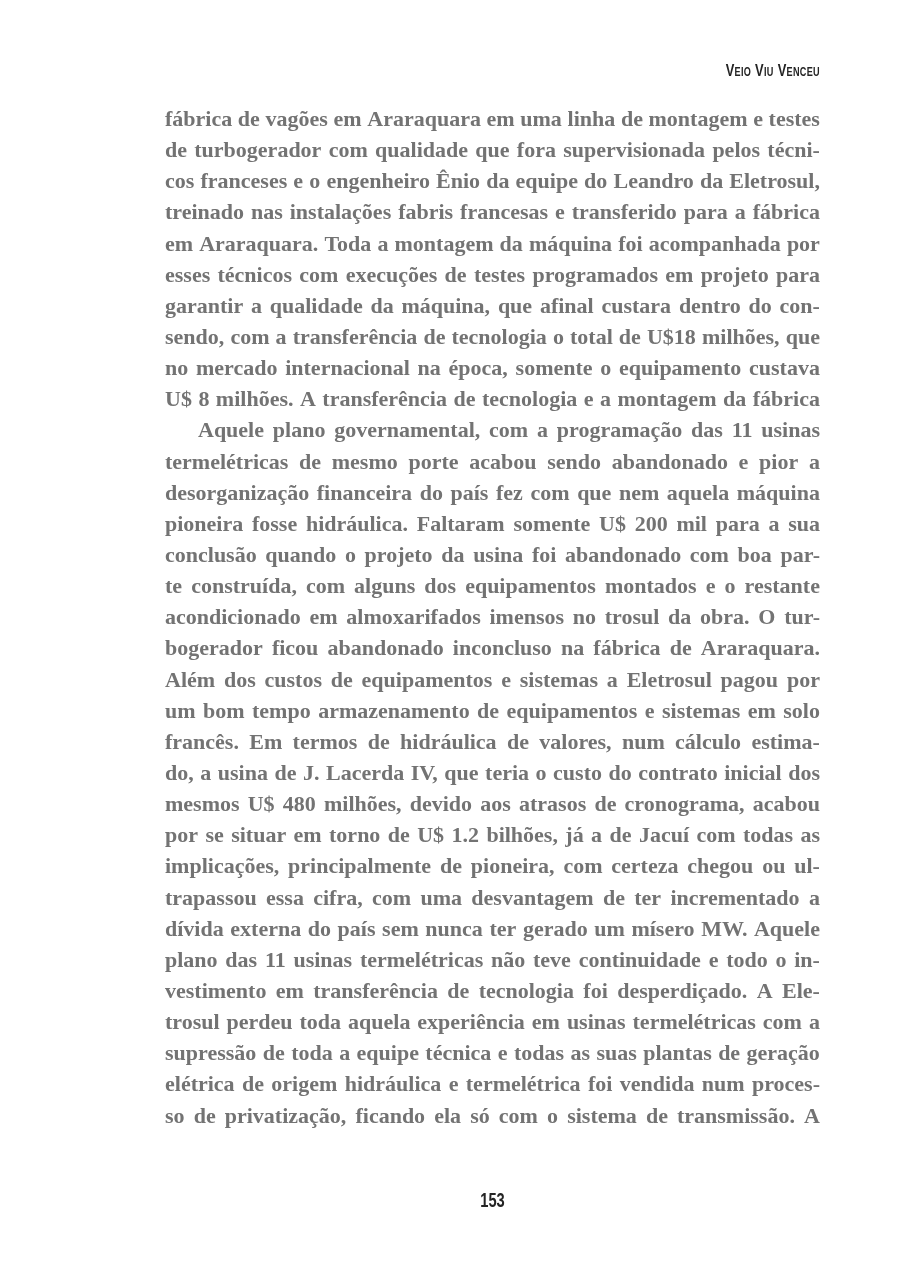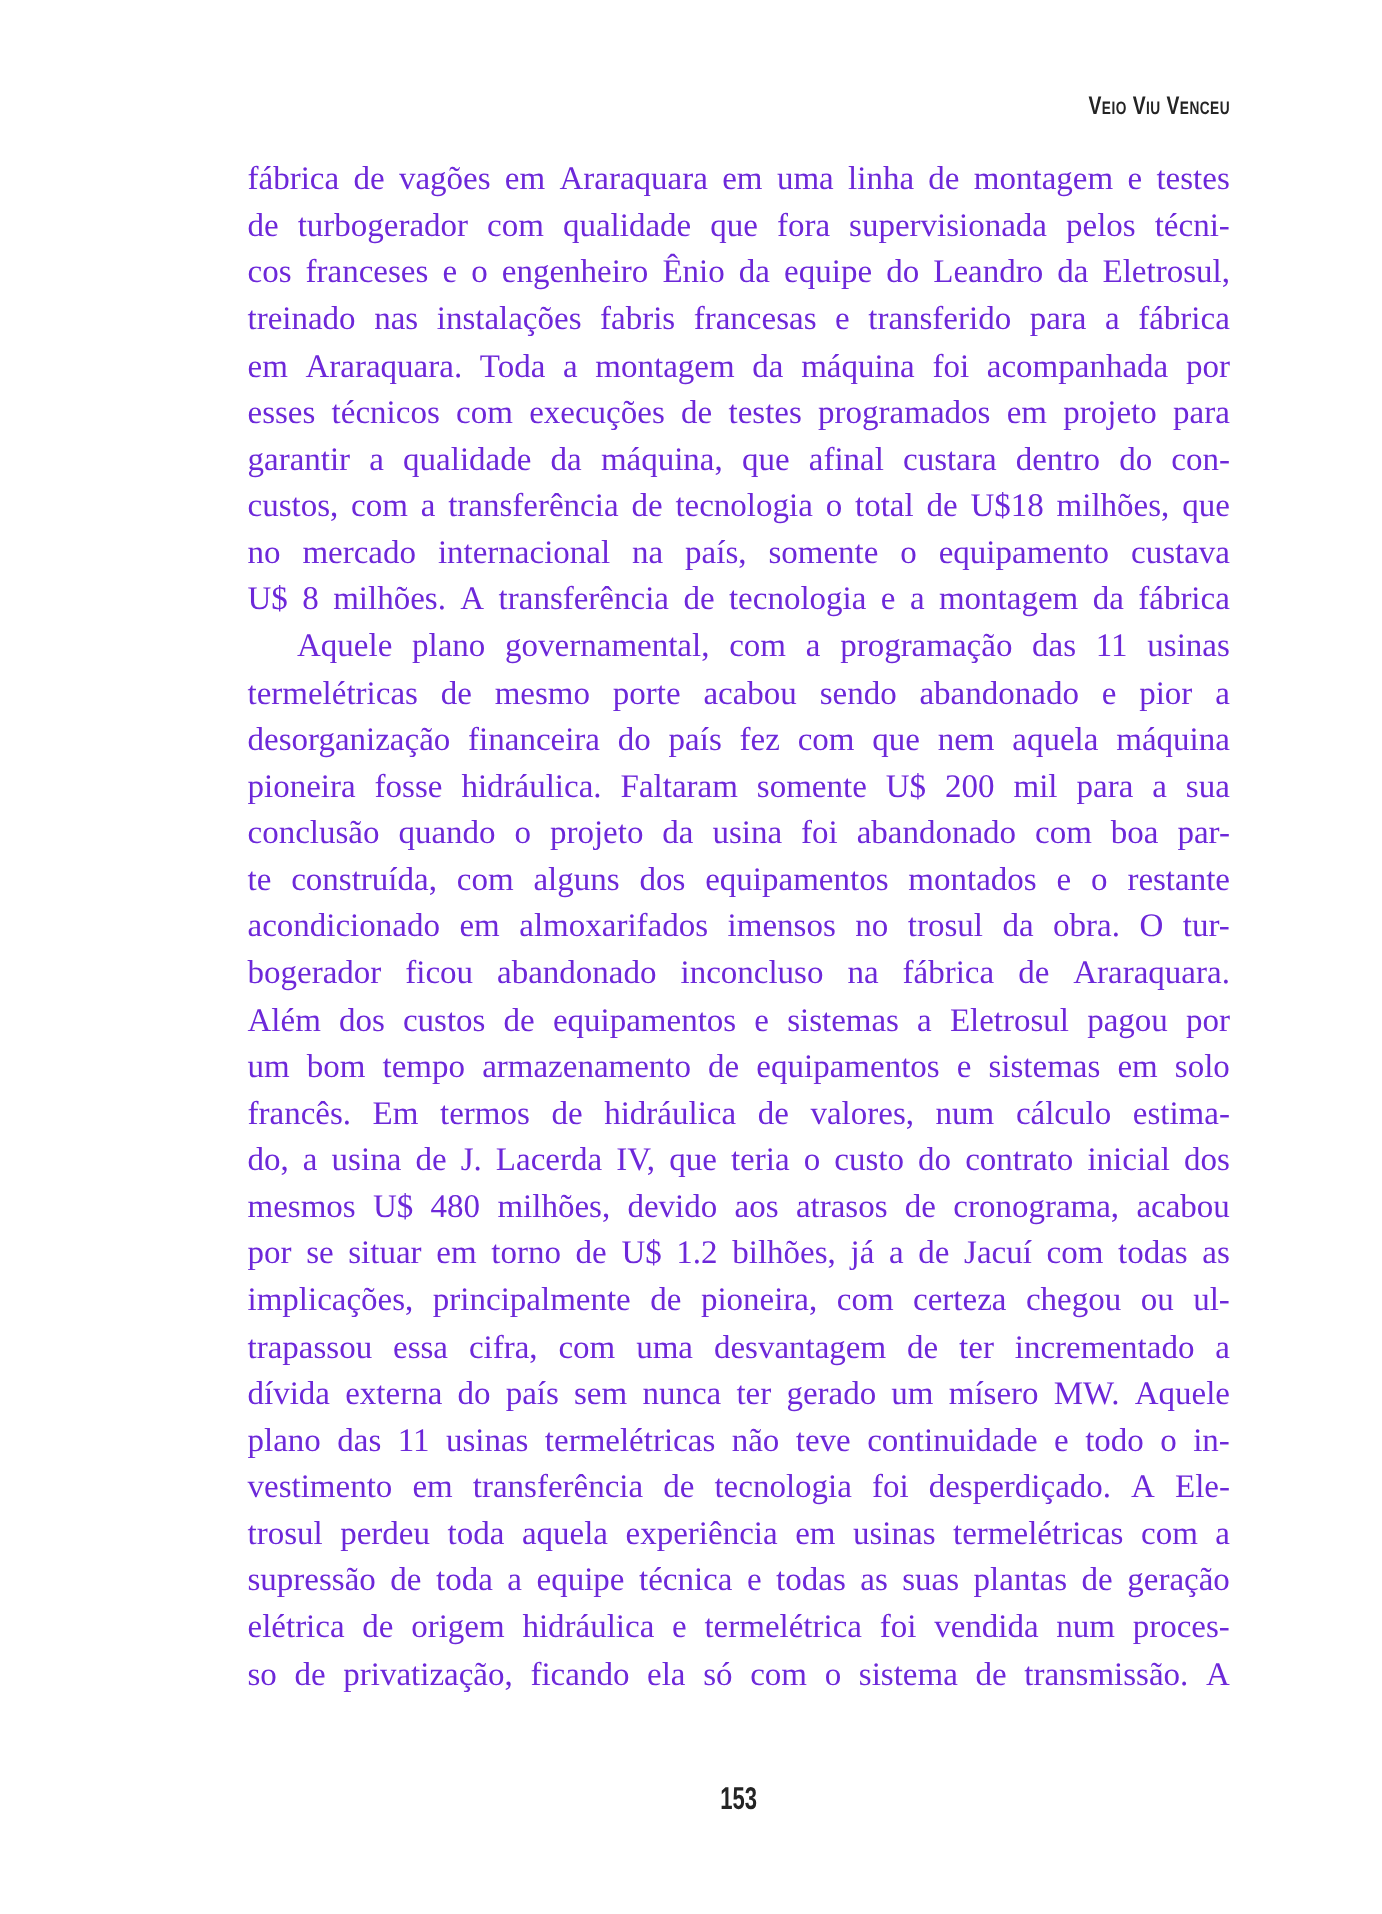--- a/index.html
+++ b/index.html
@@ -32,21 +32,22 @@
     transform: scaleX(0.76);
     transform-origin: 100% 50%;
   }
   .body-text {
     position: absolute;
     left: 165px;
     top: 103px;
     width: 655px;
     font-size: 22px;
     line-height: 31.15px;
-    color: #6d28d9;
+    color: #737373;
+    font-weight: bold;
   }
   .line {
     height: 31.15px;
     white-space: nowrap;
     overflow: visible;
   }
   .line.justify {
     display: flex;
     justify-content: space-between;
   }
@@ -153,39 +154,39 @@
         <span>da</span>
         <span>máquina,</span>
         <span>que</span>
         <span>afinal</span>
         <span>custara</span>
         <span>dentro</span>
         <span>do</span>
         <span>con-</span>
       </div>
       <div class="line justify">
-        <span>custos,</span>
+        <span>sendo,</span>
         <span>com</span>
         <span>a</span>
         <span>transferência</span>
         <span>de</span>
         <span>tecnologia</span>
         <span>o</span>
         <span>total</span>
         <span>de</span>
         <span>U$18</span>
         <span>milhões,</span>
         <span>que</span>
       </div>
       <div class="line justify">
         <span>no</span>
         <span>mercado</span>
         <span>internacional</span>
         <span>na</span>
-        <span>país,</span>
+        <span>época,</span>
         <span>somente</span>
         <span>o</span>
         <span>equipamento</span>
         <span>custava</span>
       </div>
       <div class="line justify">
         <span>U$</span>
         <span>8</span>
         <span>milhões.</span>
         <span>A</span>

